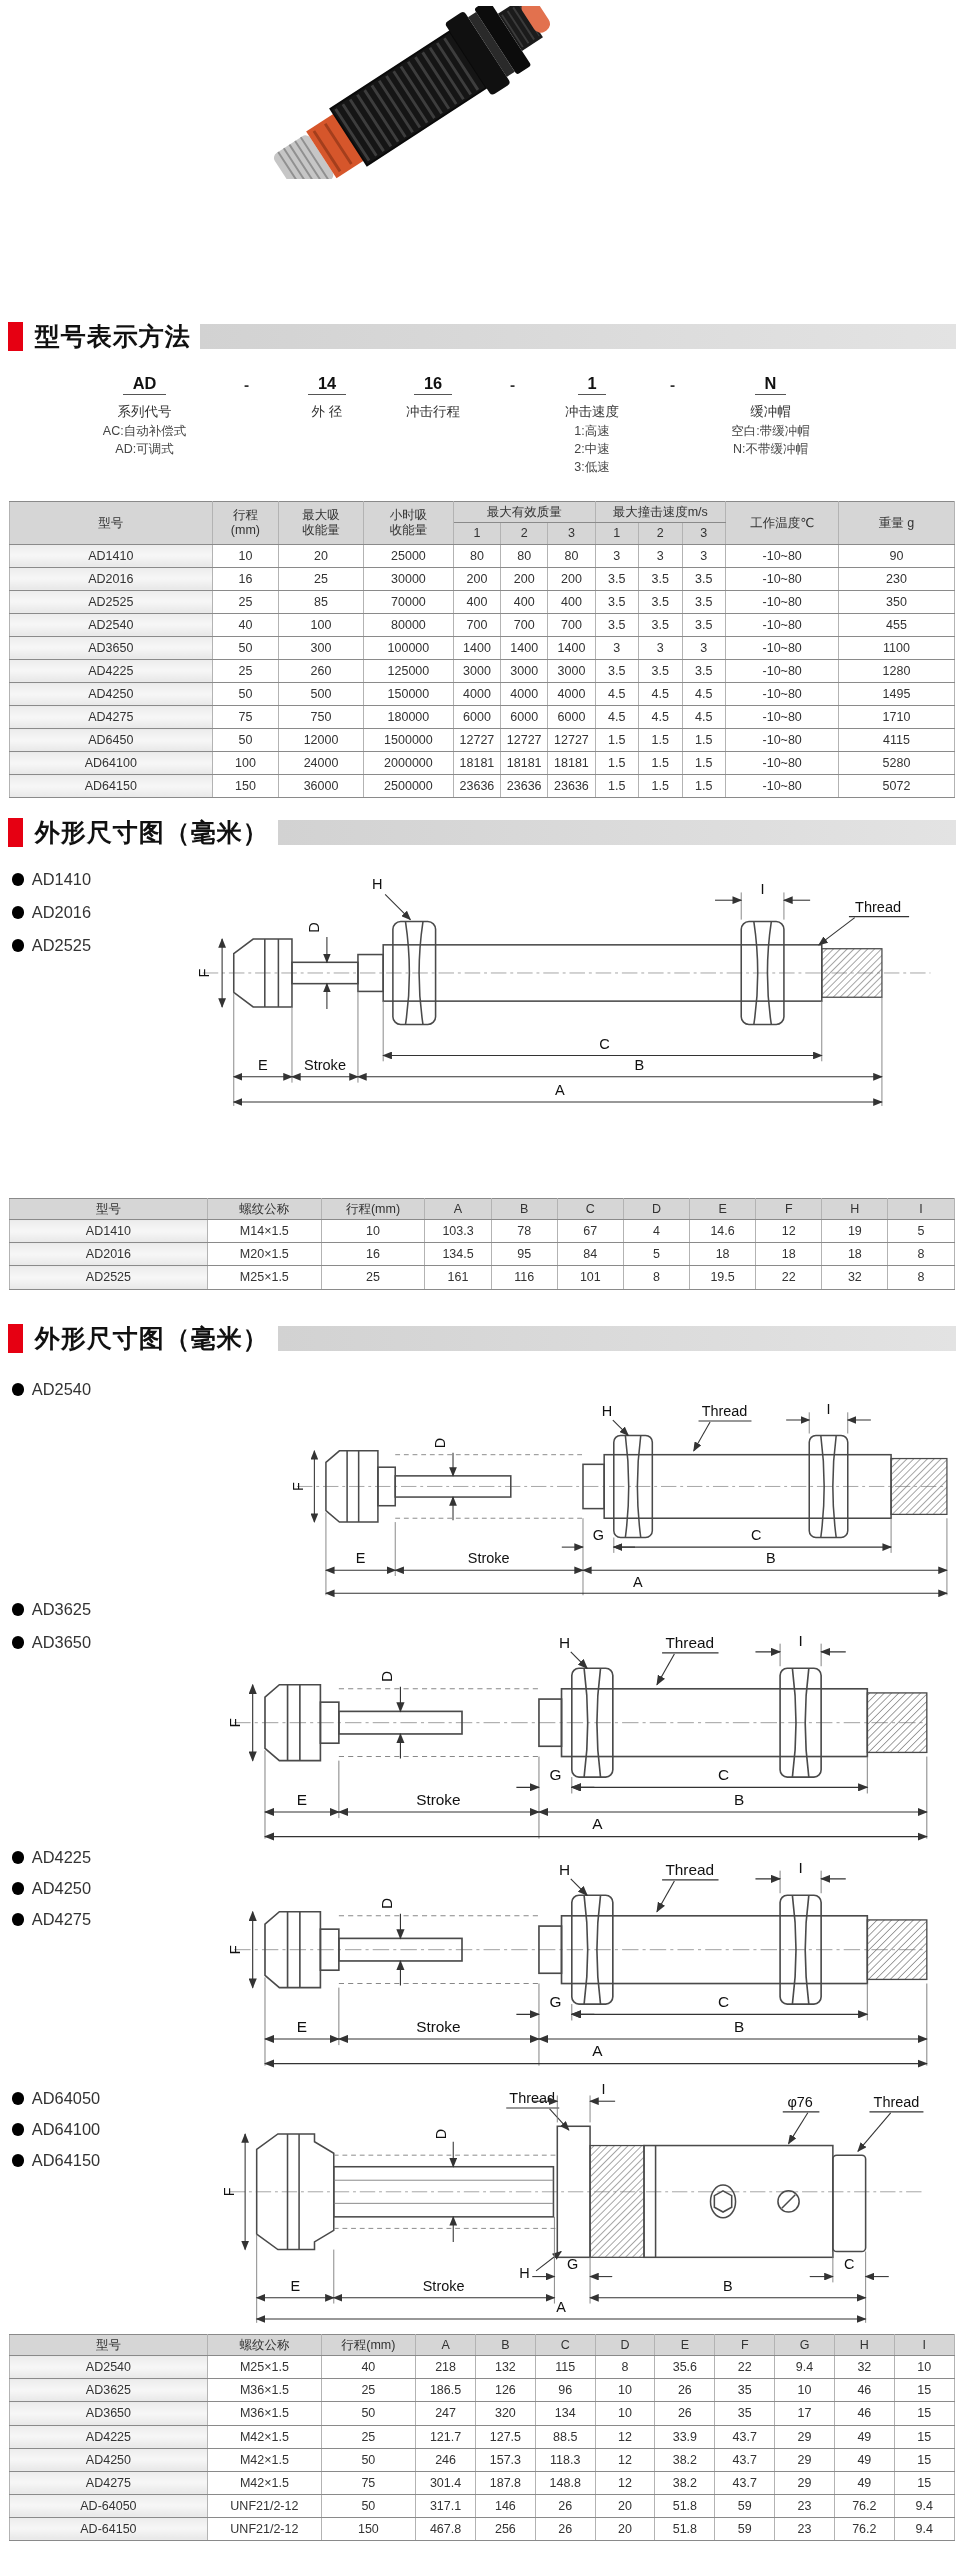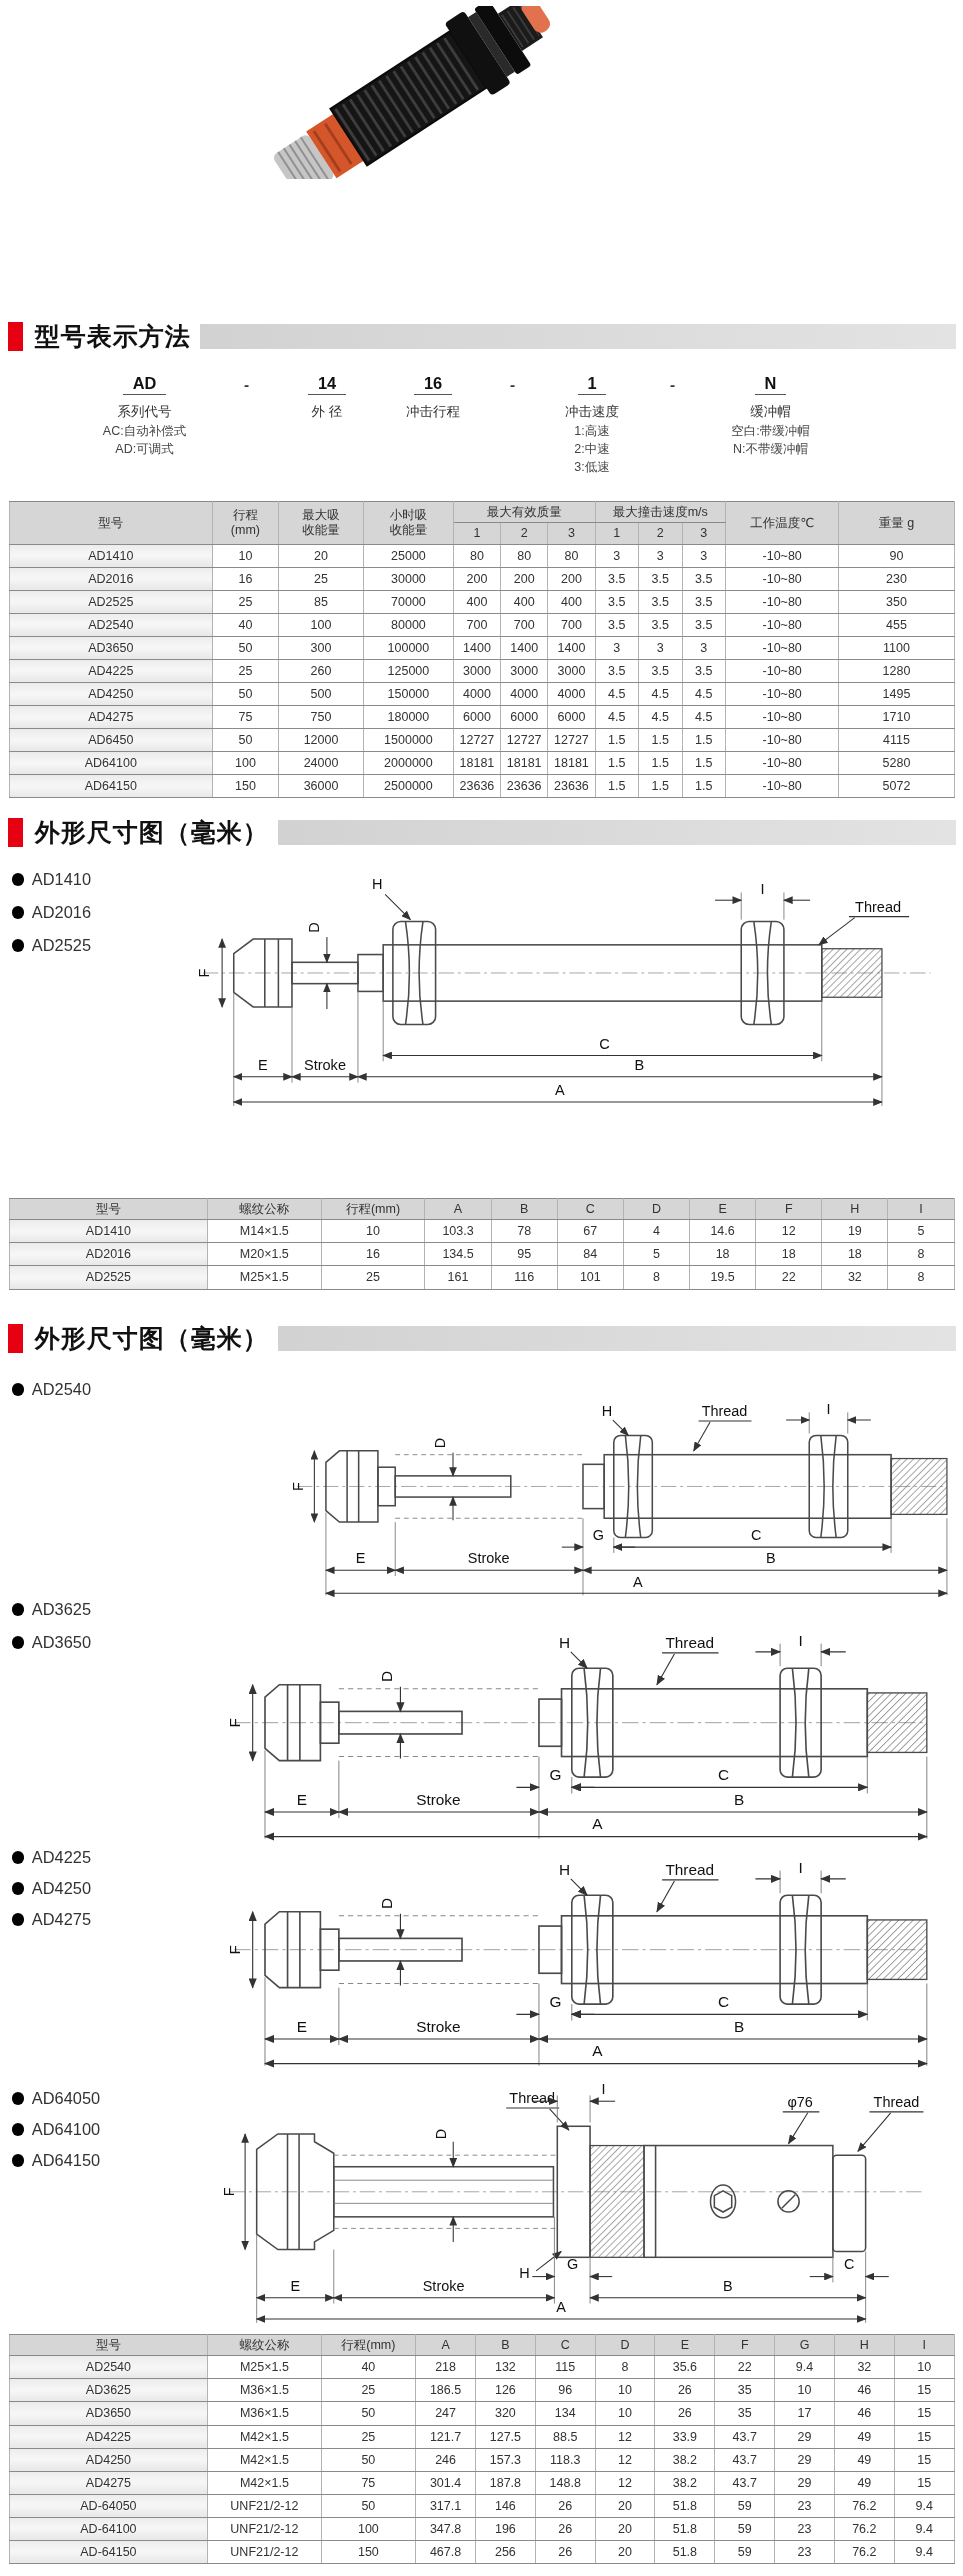--- a/index.html
+++ b/index.html
@@ -772,34 +772,20 @@
           <td>146</td>
           <td>26</td>
           <td>20</td>
           <td>51.8</td>
           <td>59</td>
           <td>23</td>
           <td>76.2</td>
           <td>9.4</td>
         </tr>
         <tr>
-          <td class="model-col">AD-64100</td>
-          <td>UNF21/2-12</td>
-          <td>100</td>
-          <td>347.8</td>
-          <td>196</td>
-          <td>26</td>
-          <td>20</td>
-          <td>51.8</td>
-          <td>59</td>
-          <td>23</td>
-          <td>76.2</td>
-          <td>9.4</td>
-        </tr>
-        <tr>
           <td class="model-col">AD-64150</td>
           <td>UNF21/2-12</td>
           <td>150</td>
           <td>467.8</td>
           <td>256</td>
           <td>26</td>
           <td>20</td>
           <td>51.8</td>
           <td>59</td>
           <td>23</td>

